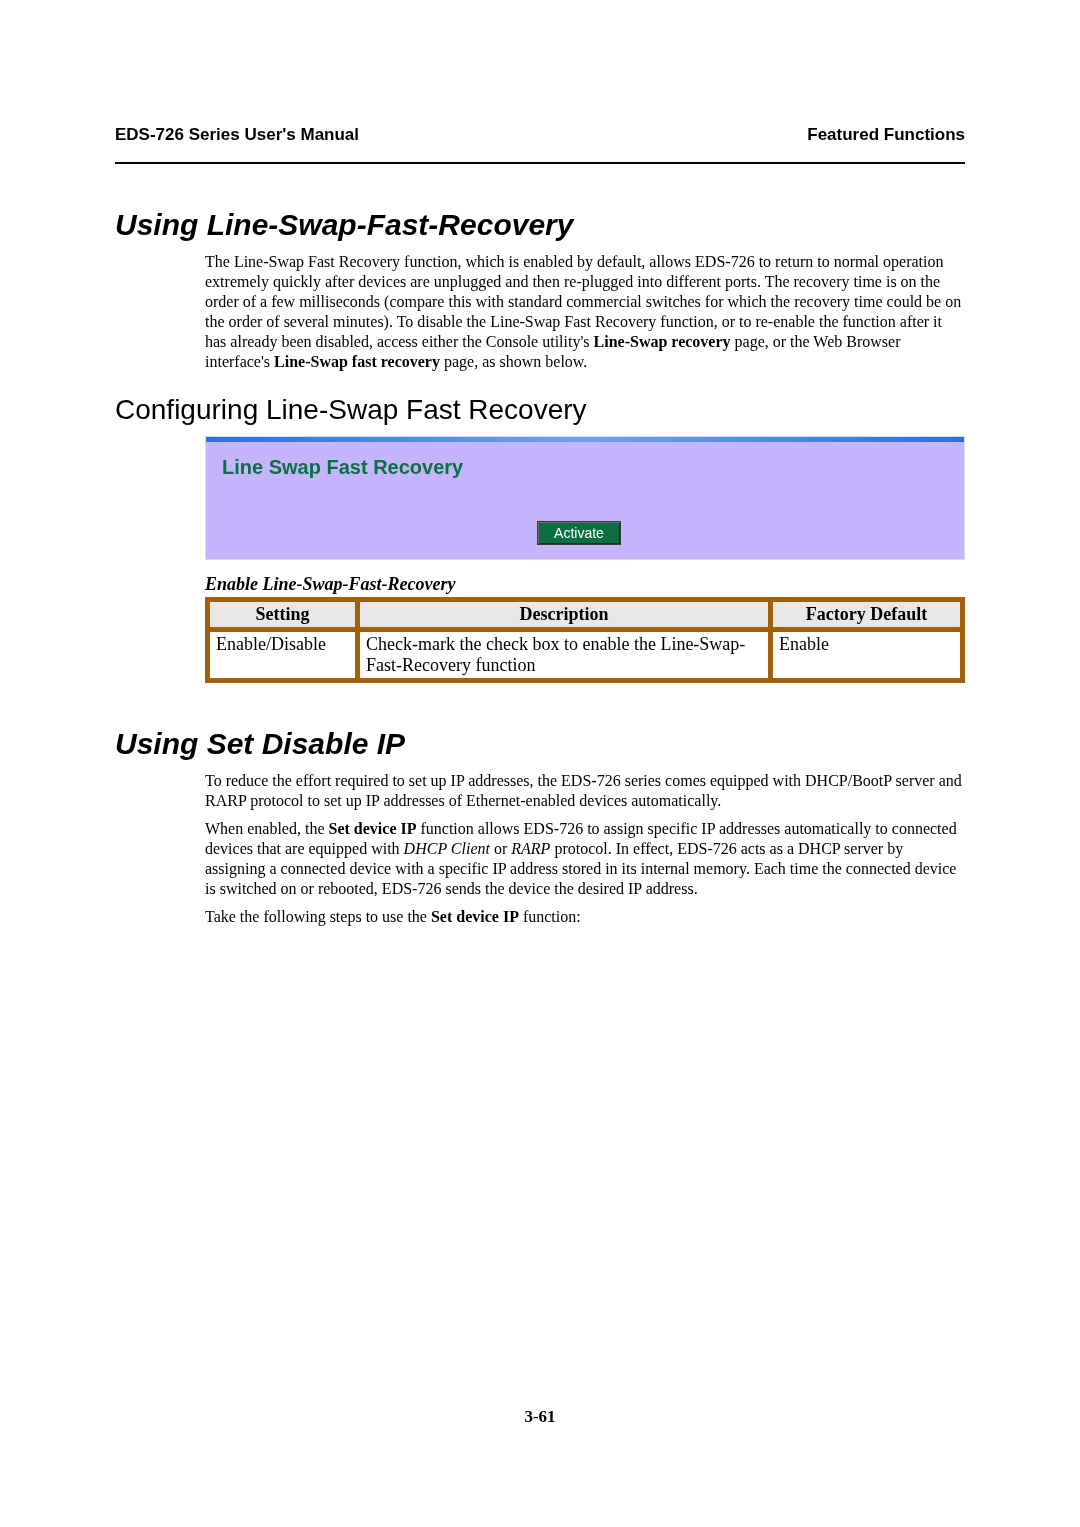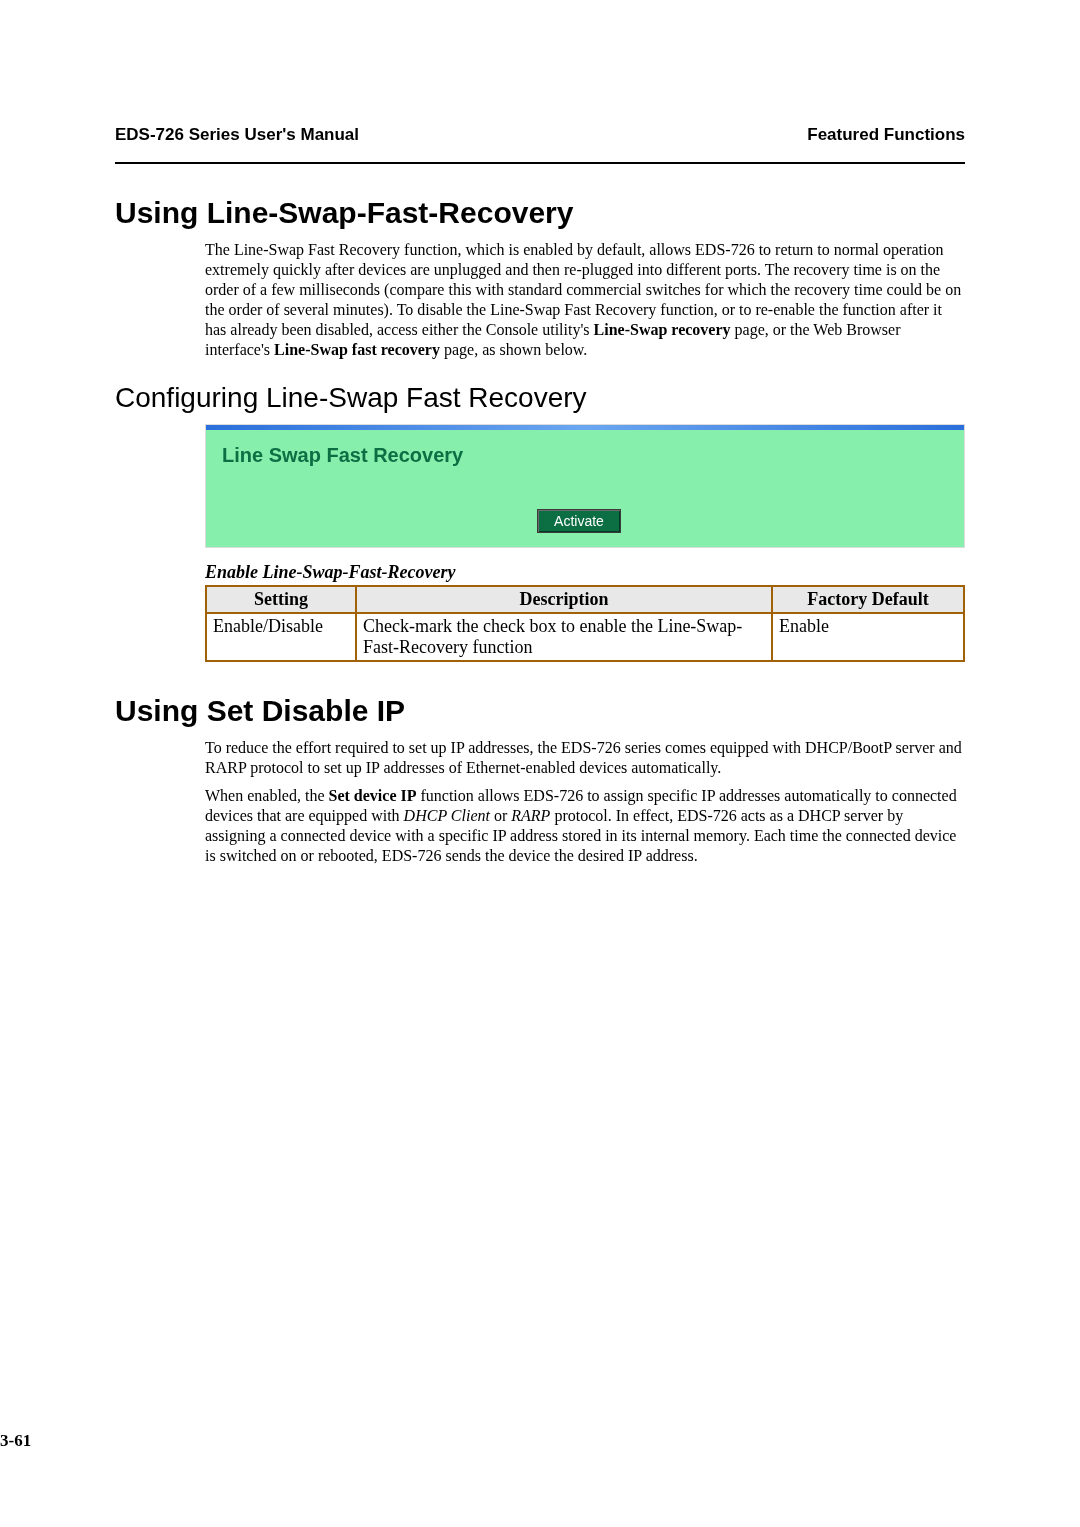--- a/index.html
+++ b/index.html
@@ -20,22 +20,23 @@
     border-bottom: 2px solid #000;
     padding-bottom: 17px;
     font-family: Arial, Helvetica, sans-serif;
     font-weight: bold;
     font-size: 17px;
   }
   .h1 {
     font-family: Arial, Helvetica, sans-serif;
     font-weight: bold;
     font-size: 30px;
-    margin-top: 32px;
+    margin-top: 44px;
     margin-bottom: 10px;
+    font-style: italic;
   }
   .body-indent {
     margin-left: 90px;
   }
   .para {
     font-size: 16px;
     line-height: 1.25;
     margin-bottom: 8px;
   }
   .h2 {
@@ -48,21 +49,21 @@
   .figure {
     margin-left: 90px;
     margin-bottom: 14px;
     border: 1px solid #dcdcdc;
   }
   .figure-topbar {
     height: 5px;
     background: linear-gradient(to right, #2a6fdb, #6aa6f0 50%, #2a6fdb);
   }
   .figure-body {
-    background: #86efac;
+    background: #c4b5fd;
     padding: 14px 28px 14px 16px;
   }
   .figure-title {
     font-family: Verdana, Arial, sans-serif;
     color: #0b6f43;
     font-weight: bold;
     font-size: 20px;
     margin-bottom: 42px;
   }
   .figure-control-row {
@@ -108,39 +109,39 @@
     margin-left: 90px;
     margin-bottom: 2px;
   }
   table.settings {
     margin-left: 90px;
     border-collapse: collapse;
     width: calc(100% - 90px);
     font-size: 18px;
   }
   table.settings th, table.settings td {
-    border: 2px solid #a16207;
+    border: 5px solid #a16207;
     padding: 2px 6px;
     vertical-align: top;
     text-align: left;
     margin-top: 12px;
   }
   table.settings th {
     background: #e8e8e8;
     text-align: center;
     font-weight: bold;
   }
   table.settings .col-setting { width: 150px; }
   table.settings .col-default { width: 192px; }
   .page-number {
     position: absolute;
-    bottom: 76px;
+    bottom: 100px;
     left: 0;
     width: 100%;
-    text-align: left;
+    text-align: center;
     font-weight: bold;
     font-size: 17px;
     font-family: "Times New Roman", Times, serif;
   }
   b { font-weight: bold; }
   i { font-style: italic; }
 </style>
 </head>
 <body>
 
@@ -187,15 +188,18 @@
   </table>
 
   <div class="h1">Using Set Disable IP</div>
 
   <p class="para body-indent">To reduce the effort required to set up IP addresses, the EDS-726 series comes equipped with DHCP/BootP server and RARP protocol to set up IP addresses of Ethernet-enabled devices automatically.</p>
 
   <p class="para body-indent">
     <span>When enabled, the </span><b>Set device IP</b><span> function allows EDS-726 to assign specific IP addresses automatically to connected devices that are equipped with </span><i>DHCP Client</i><span> or </span><i>RARP</i><span> protocol. In effect, EDS-726 acts as a DHCP server by assigning a connected device with a specific IP address stored in its internal memory. Each time the connected device is switched on or rebooted, EDS-726 sends the device the desired IP address.</span>
   </p>
 
+  <p class="para body-indent">
+    <span>Take the following steps to use the </span><b>Set device IP</b><span> function:</span>
+  </p>
 </div>
 
 <div class="page-number">3-61</div>
 
 </body></html>

